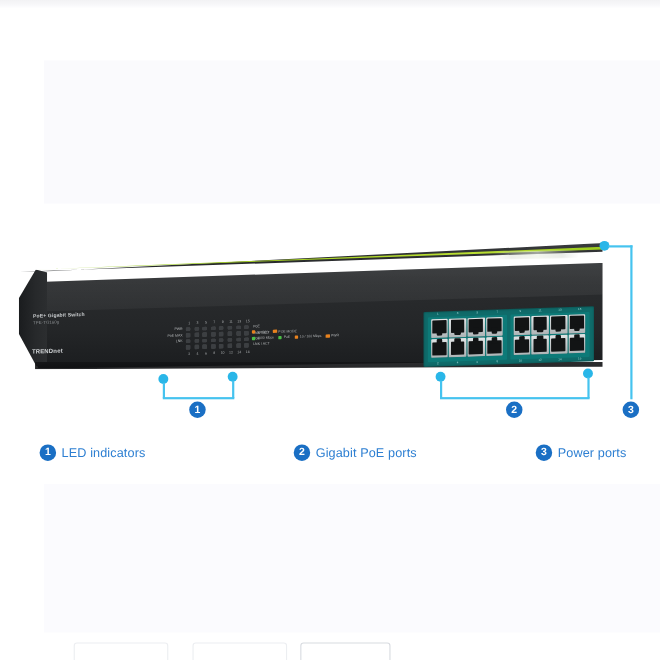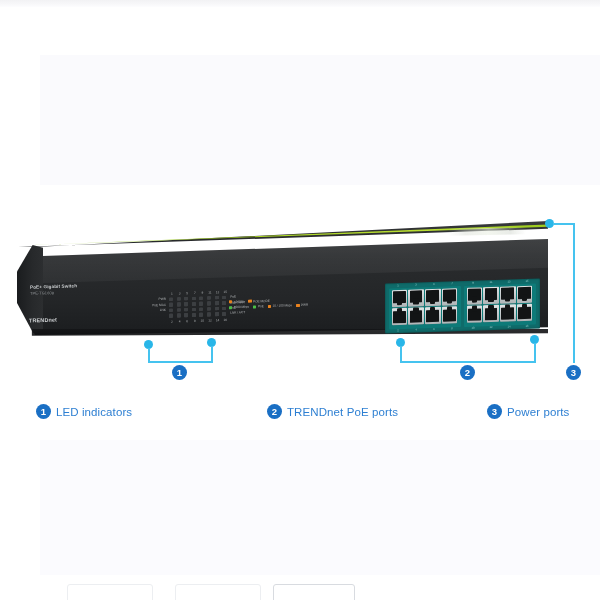--- a/index.html
+++ b/index.html
@@ -632,21 +632,21 @@
   <div class="badge" style="left:566px; top:365px;">3</div>
 </div>
 
 <div class="captions">
   <div class="caption cap1">
     <span class="badge-inline">1</span>
     <span class="ctext">LED indicators</span>
   </div>
   <div class="caption cap2">
     <span class="badge-inline">2</span>
-    <span class="ctext">TRENDnet PoE ports</span>
+    <span class="ctext">Gigabit PoE ports</span>
   </div>
   <div class="caption cap3">
     <span class="badge-inline">3</span>
     <span class="ctext">Power ports</span>
   </div>
 </div>
 
 <div class="thumb-strip">
   <div class="thumb t1"></div>
   <div class="thumb t2"></div>

